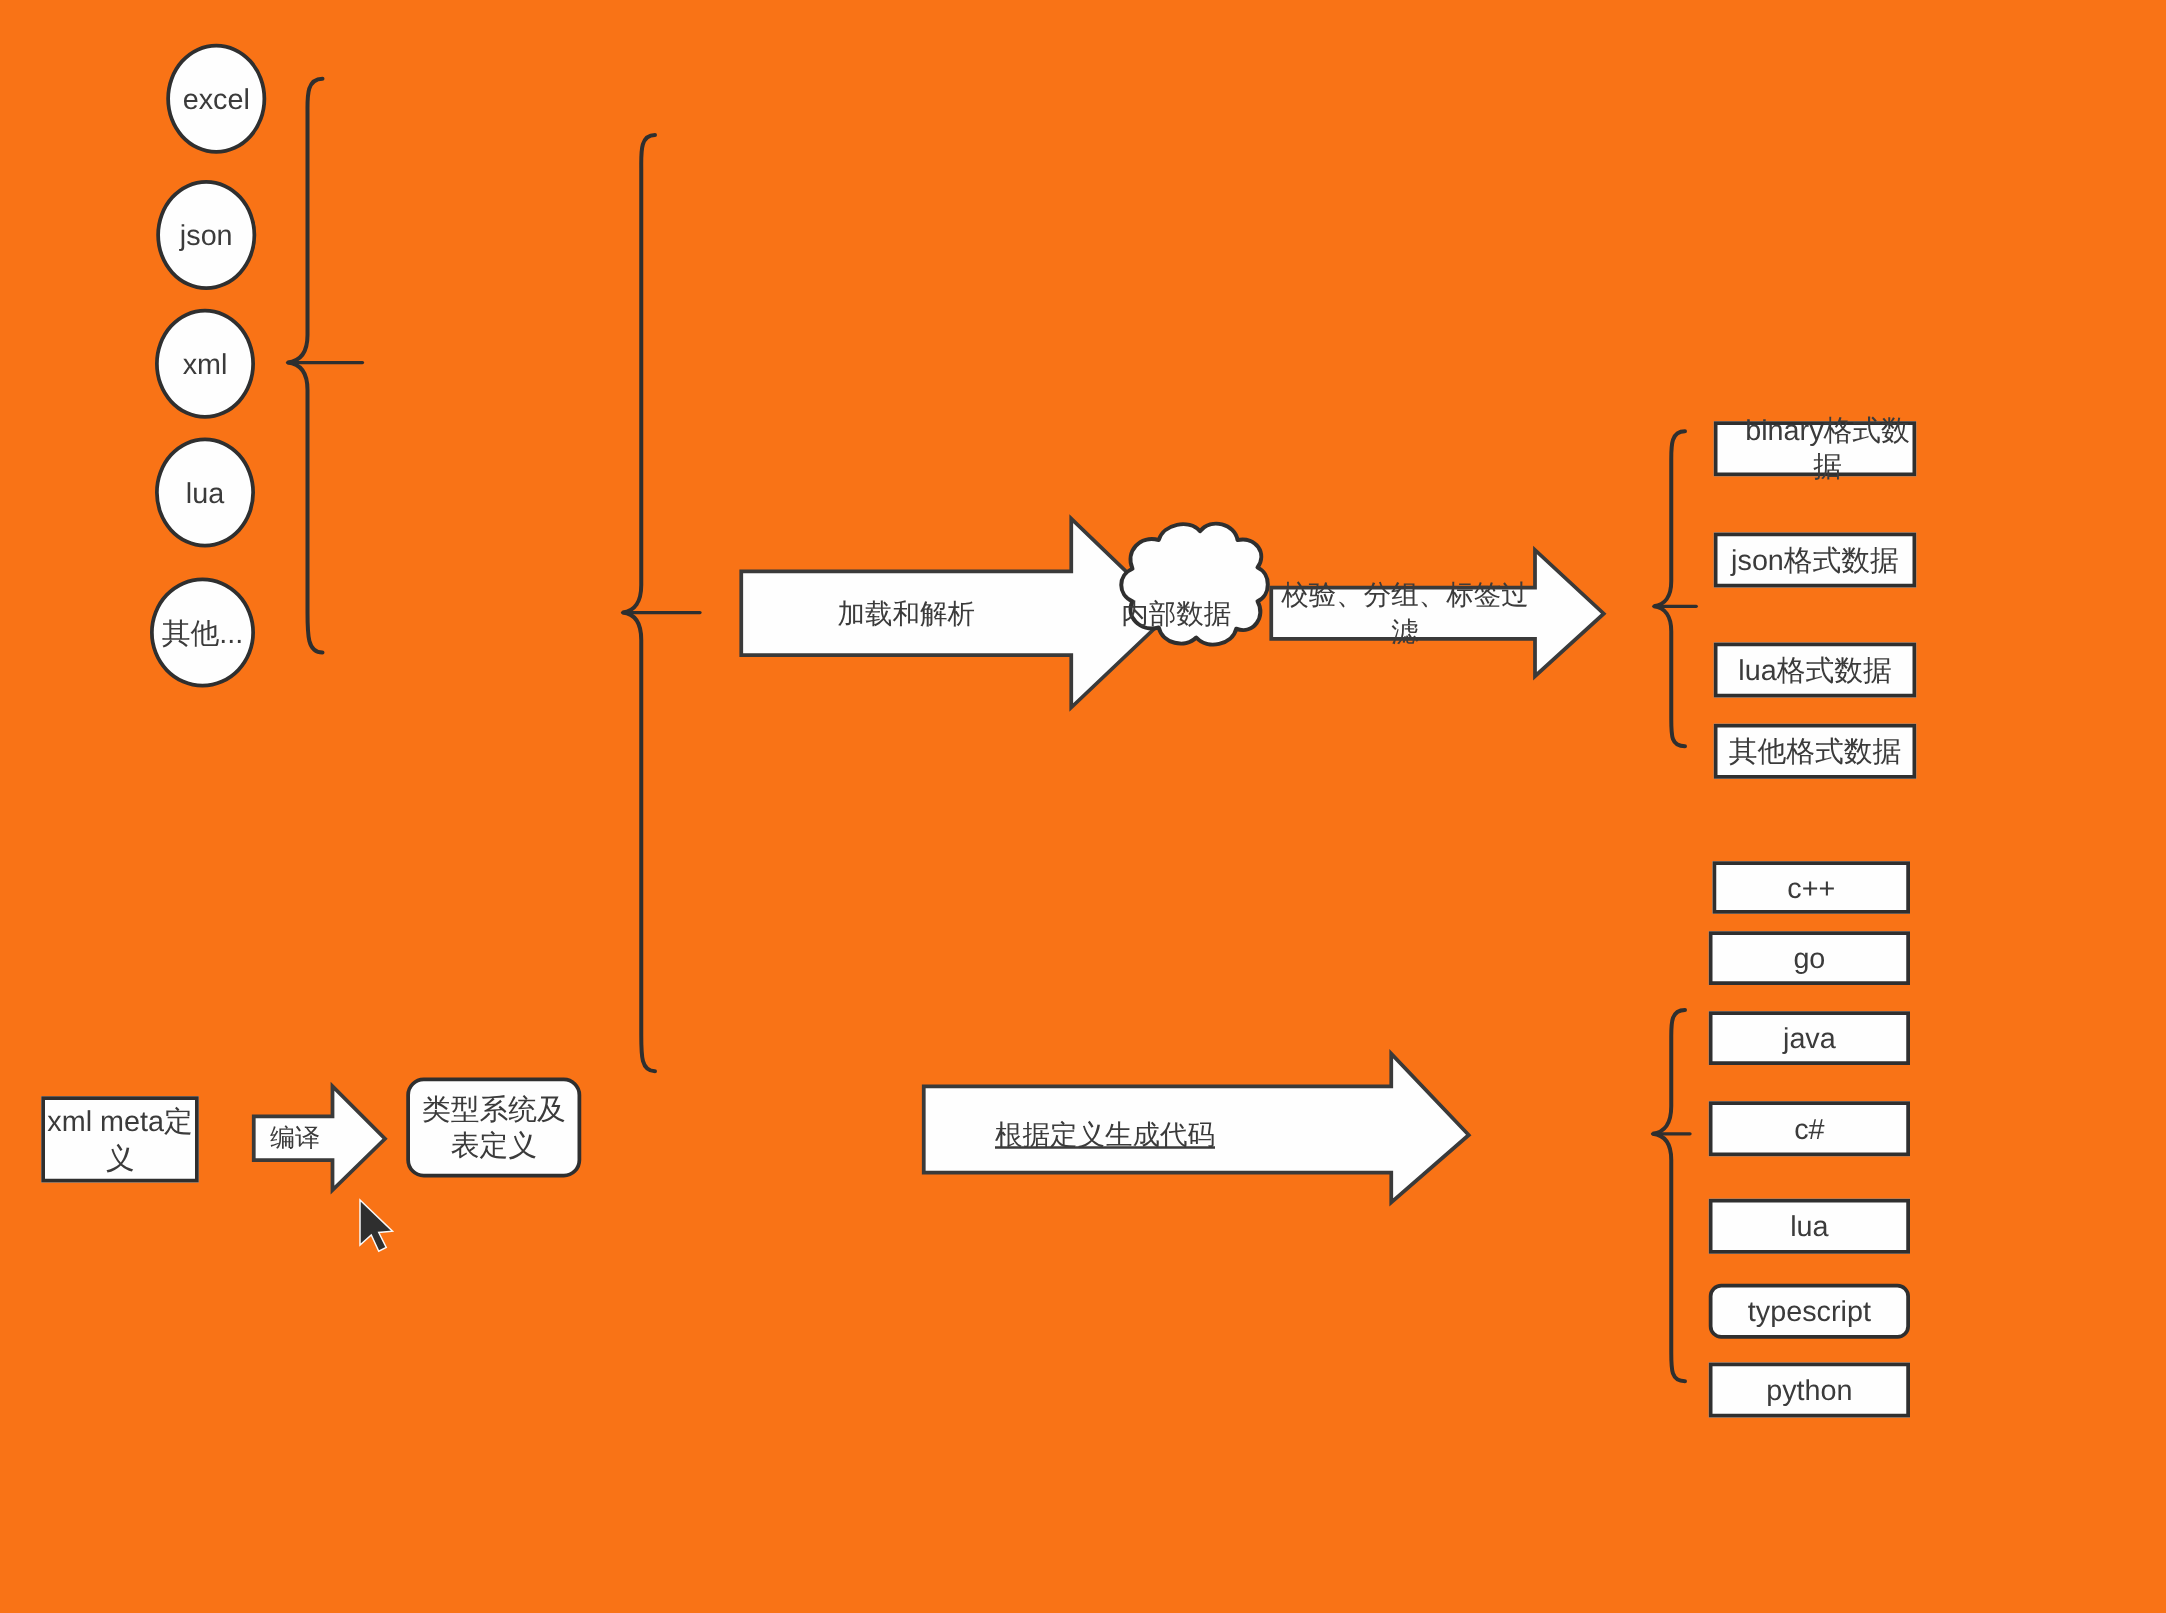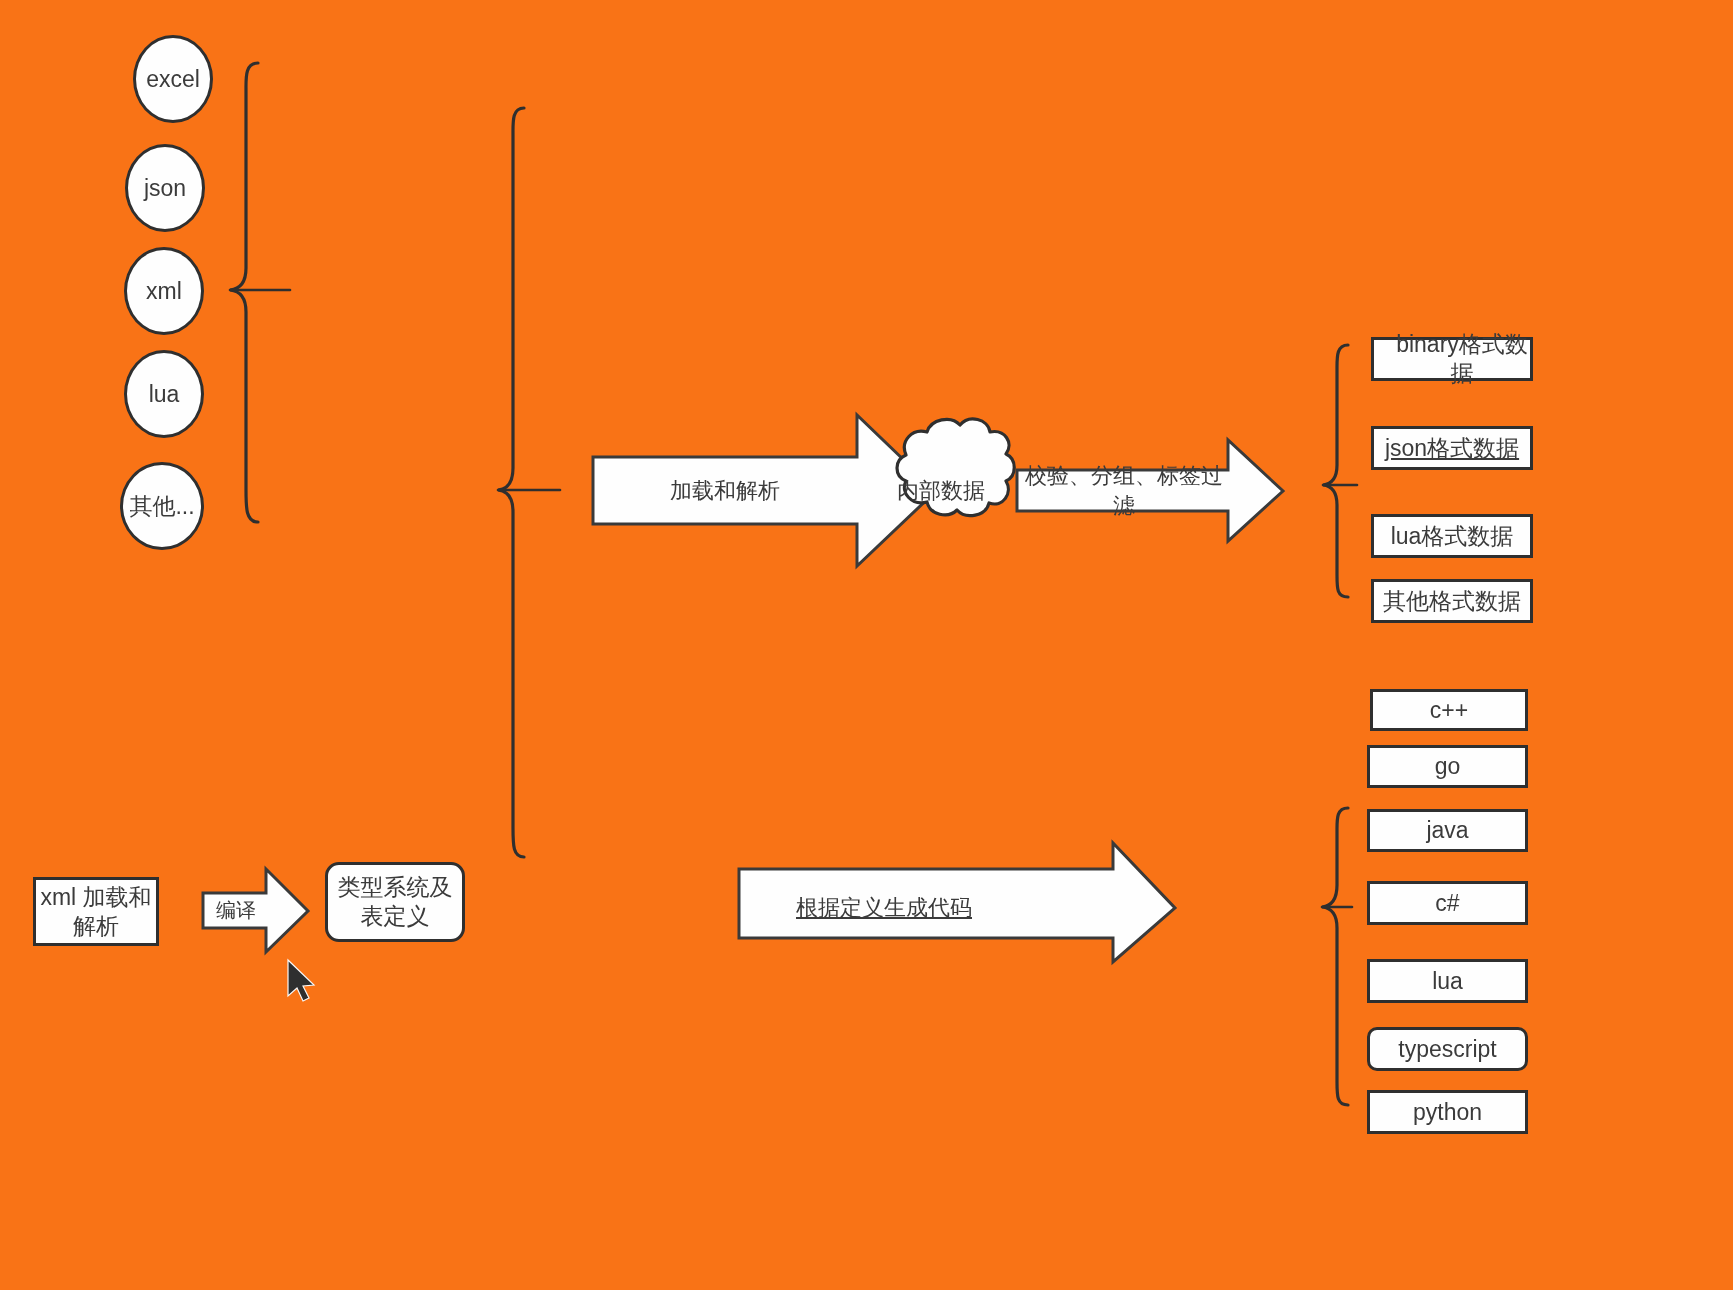--- a/index.html
+++ b/index.html
@@ -88,21 +88,21 @@
     <span>lua</span>
   </div>
   <div class="node ellipse" style="left:120px; top:462px; width:84px; height:88px;">
     <span>其他...</span>
   </div>
 
 
   <div class="node rect" style="left:1371px; top:337px; width:162px; height:44px;padding-left:20px;">
     <span>binary格式数据</span>
   </div>
-  <div class="node rect" style="left:1371px; top:426px; width:162px; height:44px;text-decoration:underline;">
+  <div class="node rect" style="left:1371px; top:426px; width:162px; height:44px;">
     <span>json格式数据</span>
   </div>
   <div class="node rect" style="left:1371px; top:514px; width:162px; height:44px;">
     <span>lua格式数据</span>
   </div>
   <div class="node rect" style="left:1371px; top:579px; width:162px; height:44px;">
     <span>其他格式数据</span>
   </div>
 
   <div class="node rect" style="left:1370px; top:689px; width:158px; height:42px;">
@@ -121,21 +121,21 @@
     <span>lua</span>
   </div>
   <div class="node rect" style="left:1367px; top:1027px; width:161px; height:44px;border-radius:10px;">
     <span>typescript</span>
   </div>
   <div class="node rect" style="left:1367px; top:1090px; width:161px; height:44px;">
     <span>python</span>
   </div>
 
   <div class="node rect" style="left:33px; top:877px; width:126px; height:69px;">
-    <span>xml 加载和解析</span>
+    <span>xml meta定义</span>
   </div>
   <div class="node rounded" style="left:325px; top:862px; width:140px; height:80px; padding:12px 8px;">
     <span>类型系统及表定义</span>
   </div>
 
   <svg class="svg-layer" viewBox="0 0 1733 1290" xmlns="http://www.w3.org/2000/svg">
 
     <g fill="none" stroke="#2f2f2f" stroke-width="3.2" stroke-linecap="round">
       <path d="M 258,63 C 245,63 246,78 246,90 L 246,268 C 246,282 240,289 230,290
                C 240,291 246,298 246,312 L 246,490 C 246,508 246,522 258,522"></path>

